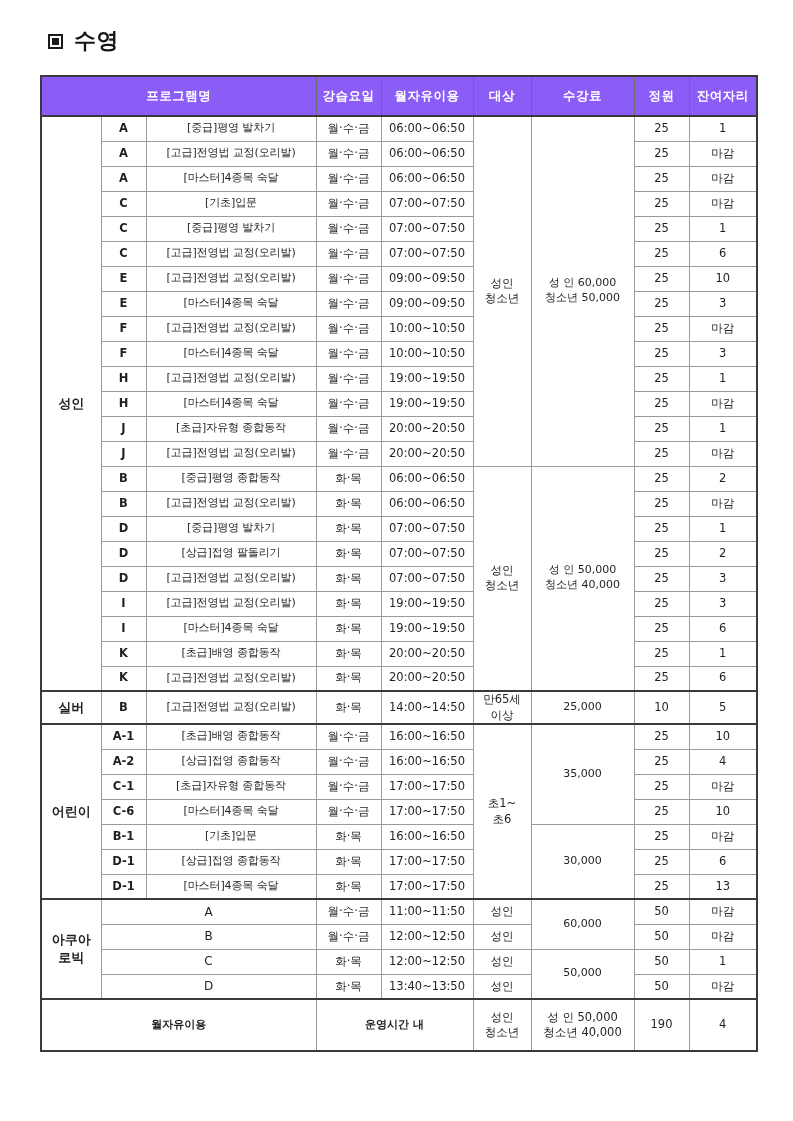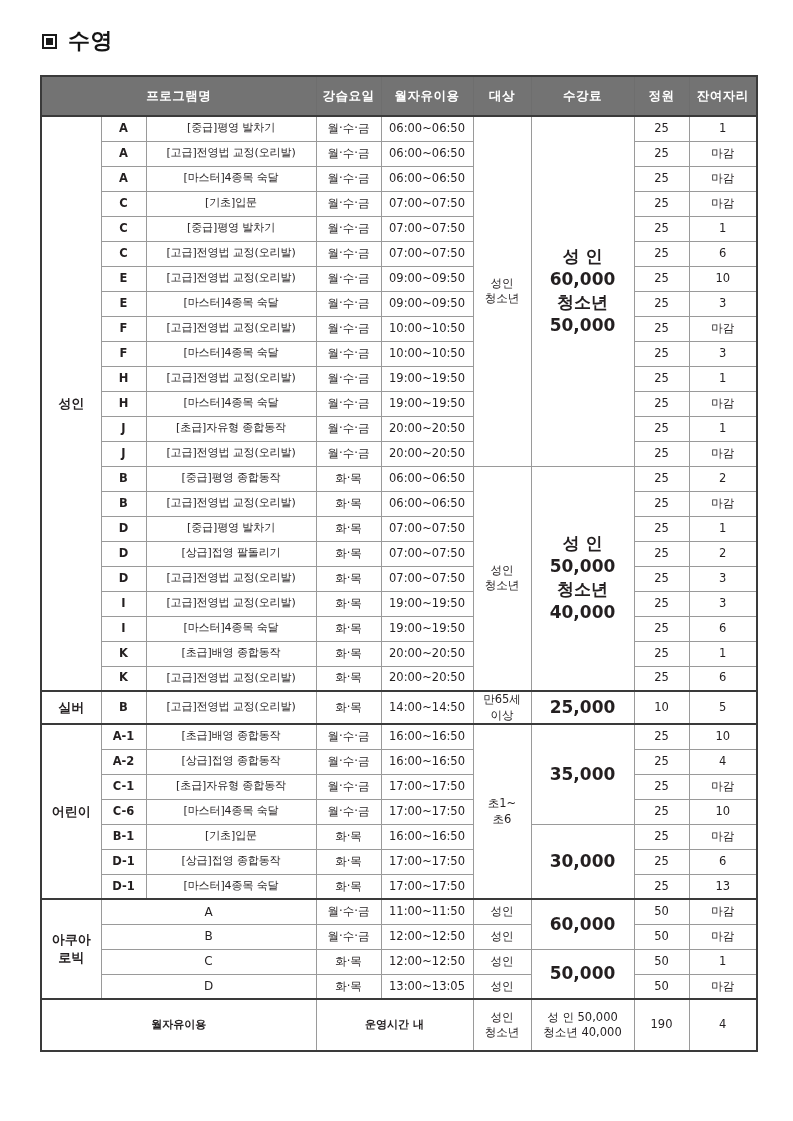--- a/index.html
+++ b/index.html
@@ -18,21 +18,21 @@
   .page {
     position: relative;
     width: 793px;
     height: 1121px;
     box-sizing: border-box;
     padding: 0;
   }
   
   .title-row {
     position: absolute;
-    left: 42px;
+    left: 48px;
     top: 30px;
     display: flex;
     align-items: center;
     gap: 11px;
   }
   .title-bullet {
     width: 15px;
     height: 15px;
     border: 2px solid #1a1a1a;
     box-sizing: border-box;
@@ -71,21 +71,21 @@
   table.sched td, table.sched th {
     border: 1px solid #9a9a9a;
     padding: 0 4px;
     text-align: center;
     vertical-align: middle;
     line-height: 1.35;
     color: #231f20;
     background: #ffffff;
   }
   table.sched thead th {
-    background: #737373;
+    background: #8b5cf6;
     color: #ffffff;
     font-weight: bold;
     font-size: 12.5px;
     height: 38px;
     border: 1px solid #6e6e6e;
     letter-spacing: 0.5px;
   }
   
   table.sched {
     border: 2px solid #3a3a3a;
@@ -101,24 +101,23 @@
   }
   .name-cell {
     text-align: left;
     padding-left: 9px;
     font-size: 11px;
     letter-spacing: -0.1px;
   }
   .num-cell { font-size: 11.5px; }
   .closed { color: #e8252a; }
   .fee-cell {
-    font-size: 17px;
+    font-size: 11px;
     white-space: pre-line;
     line-height: 1.45;
-    font-weight: bold;
   }
   .target-cell {
     font-size: 11.5px;
     white-space: pre-line;
     line-height: 1.45;
   }
   .row-h { height: 25px; }
   .thick-top > td { border-top: 2px solid #3a3a3a !important; }
   .free-row td {
     height: 50px;
@@ -461,21 +460,21 @@
             <td class="num-cell">화·목</td>
             <td class="num-cell">12:00~12:50</td>
             <td class="target-cell">성인</td>
             <td class="fee-cell" rowspan="2">50,000</td>
             <td class="num-cell">50</td>
             <td class="num-cell">1</td>
           </tr>
           <tr class="row-h">
             <td class="aqua-name" colspan="2">D</td>
             <td class="num-cell">화·목</td>
-            <td class="num-cell">13:00~13:05</td>
+            <td class="num-cell">13:40~13:50</td>
             <td class="target-cell">성인</td>
             <td class="num-cell">50</td>
             <td class="num-cell closed">마감</td>
           </tr>
           <tr class="free-row thick-top">
             <td colspan="3">월자유이용</td>
             <td colspan="2">운영시간 내</td>
             <td class="target-cell plainnum">성인
 청소년</td>
             <td class="fee-cell plainnum">성  인 50,000

